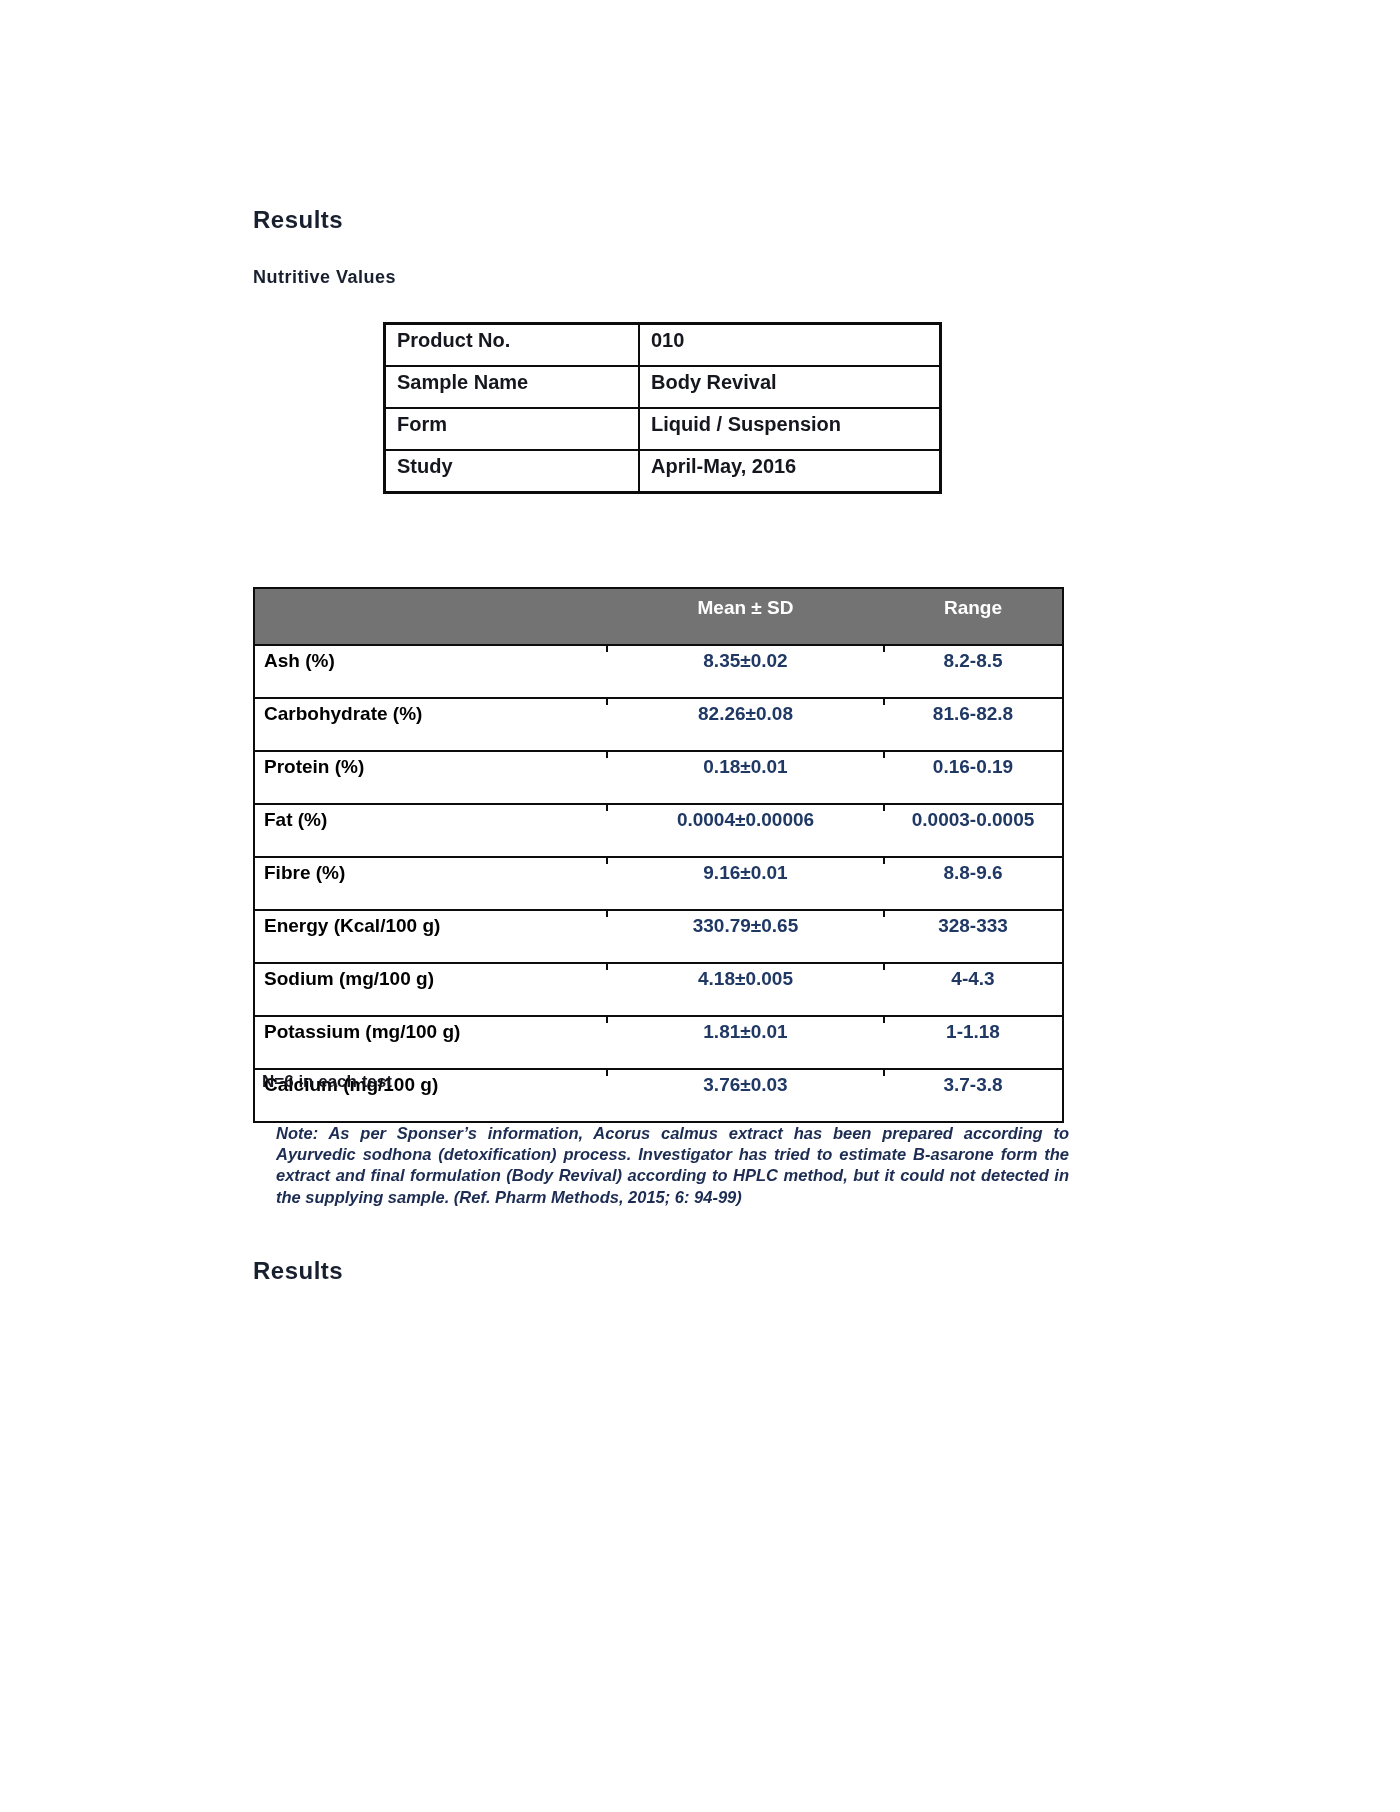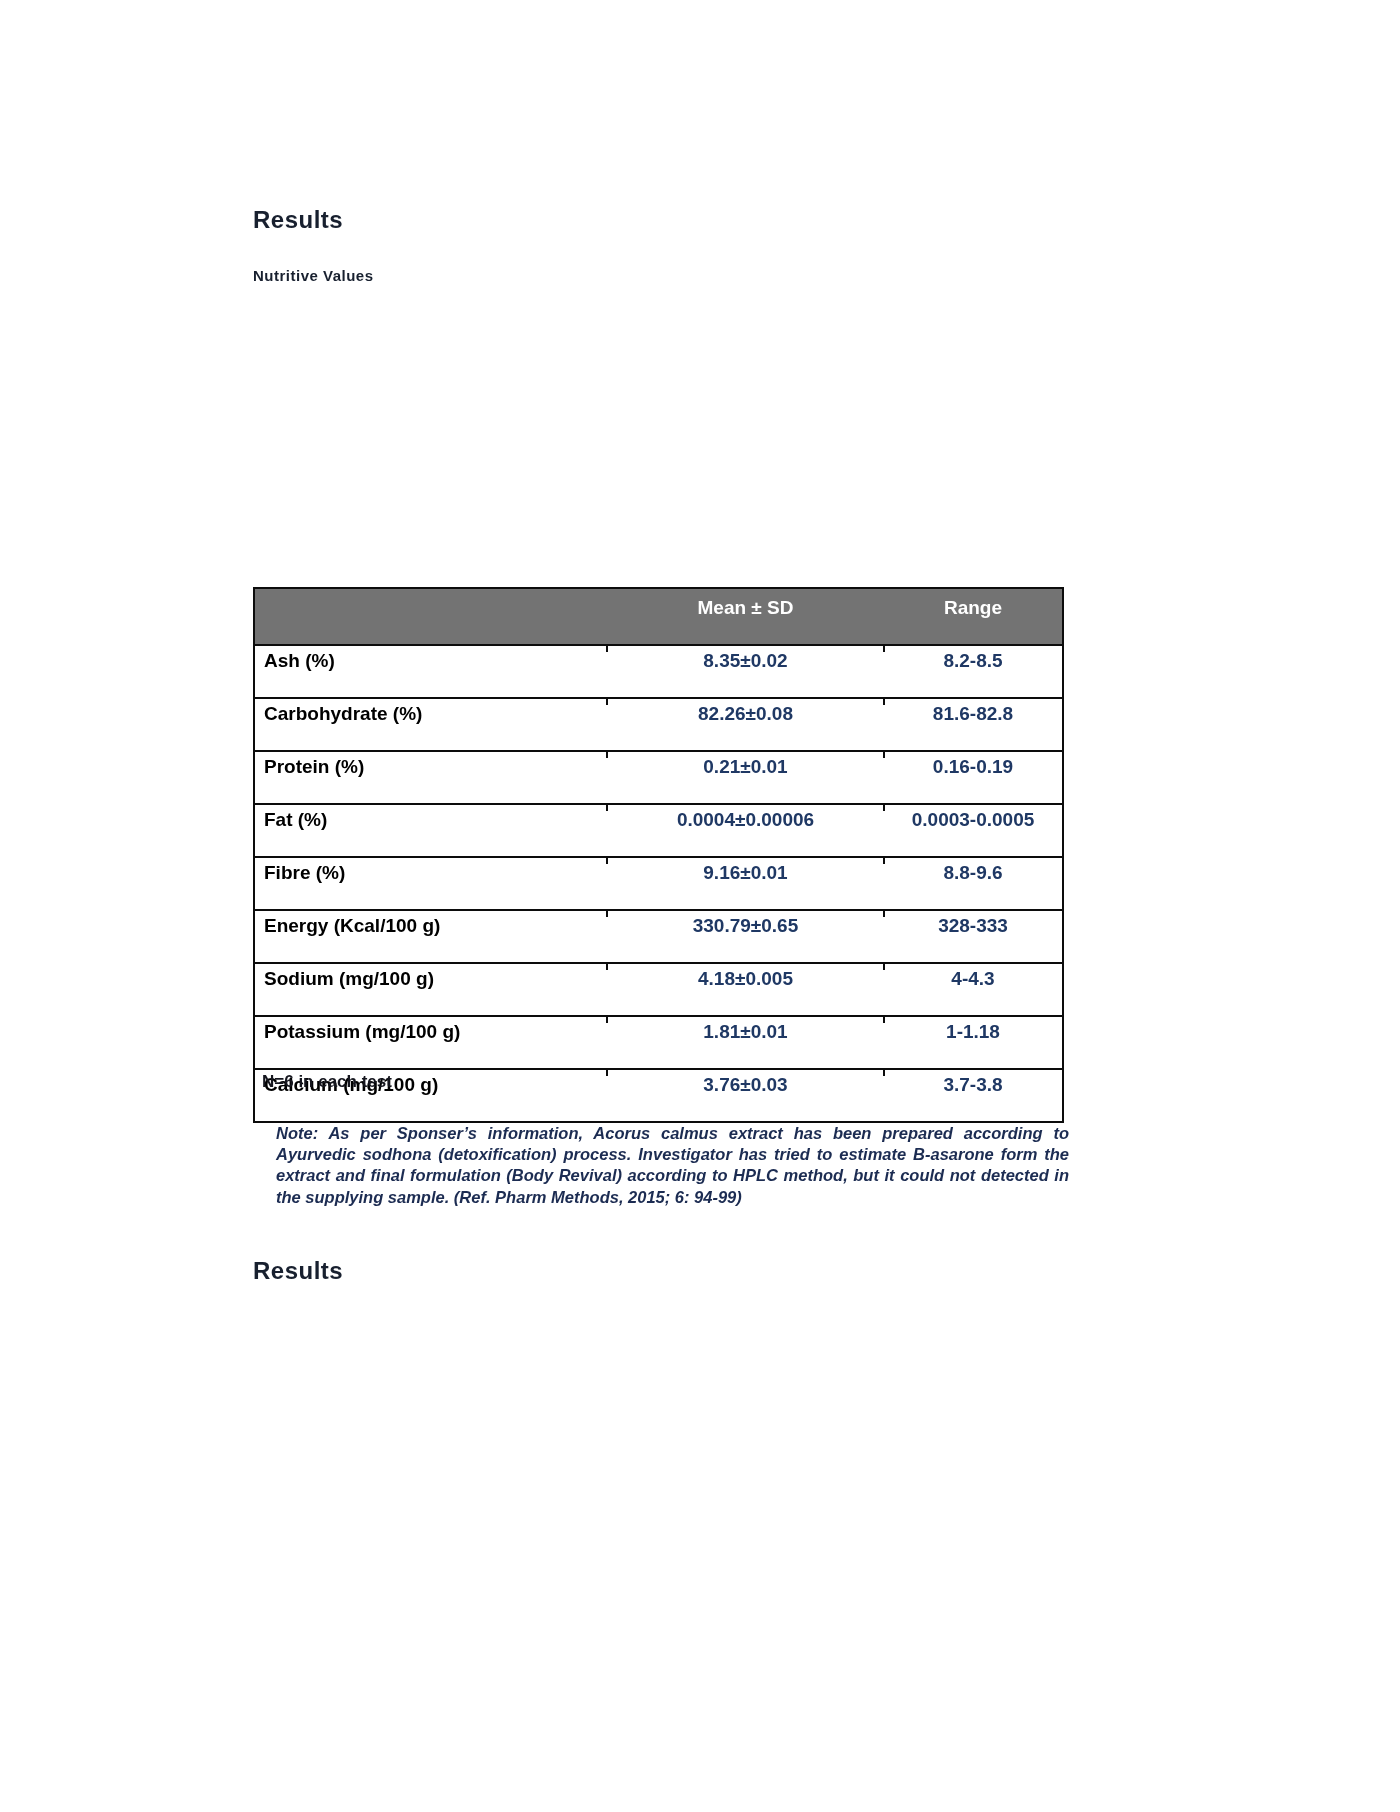--- a/index.html
+++ b/index.html
@@ -15,21 +15,21 @@
   
   .heading{
     position:absolute;
     left:253px;width:810px;
     text-align:left;
     font-size:24px;font-weight:bold;
     color:#18202f;
     letter-spacing:0.5px;
   }
   .h-results-top{top:206px;}
-  .h-subtitle{top:267px;font-size:15px;}
+  .h-subtitle{top:267px;font-size:18px;}
   .h-results-bottom{top:1257px;}
 
   
   table{border-collapse:collapse;}
   .info-table{
     position:absolute;left:383px;top:322px;
     width:507px;
     table-layout:fixed;
     border:3px solid #0c0c0c;
     font-size:20px;font-weight:600;
@@ -110,20 +110,40 @@
   .note .note-label{font-weight:bold;}
 </style>
 </head>
 <body>
 
 <div class="page">
 
   <div class="heading h-results-top">Results</div>
   <div class="heading h-subtitle">Nutritive Values</div>
 
+  <table class="info-table">
+    <tbody>
+      <tr>
+        <td class="c1">Product No.</td>
+        <td class="c2">010</td>
+      </tr>
+      <tr>
+        <td class="c1">Sample Name</td>
+        <td class="c2">Body Revival</td>
+      </tr>
+      <tr>
+        <td class="c1">Form</td>
+        <td class="c2">Liquid / Suspension</td>
+      </tr>
+      <tr>
+        <td class="c1">Study</td>
+        <td class="c2">April-May, 2016</td>
+      </tr>
+    </tbody>
+  </table>
 
   <table class="data-table">
     <colgroup>
         <col class="p">
         <col class="m">
         <col class="r">
       </colgroup>
     <thead>
       <tr>
         <th></th>
@@ -137,21 +157,21 @@
         <td class="val tick">8.35±0.02</td>
         <td class="val tick">8.2-8.5</td>
       </tr>
       <tr>
         <td class="param">Carbohydrate (%)</td>
         <td class="val tick">82.26±0.08</td>
         <td class="val tick">81.6-82.8</td>
       </tr>
       <tr>
         <td class="param">Protein (%)</td>
-        <td class="val tick">0.21±0.01</td>
+        <td class="val tick">0.18±0.01</td>
         <td class="val tick">0.16-0.19</td>
       </tr>
       <tr>
         <td class="param">Fat (%)</td>
         <td class="val tick">0.0004±0.00006</td>
         <td class="val tick">0.0003-0.0005</td>
       </tr>
       <tr>
         <td class="param">Fibre (%)</td>
         <td class="val tick">9.16±0.01</td>

